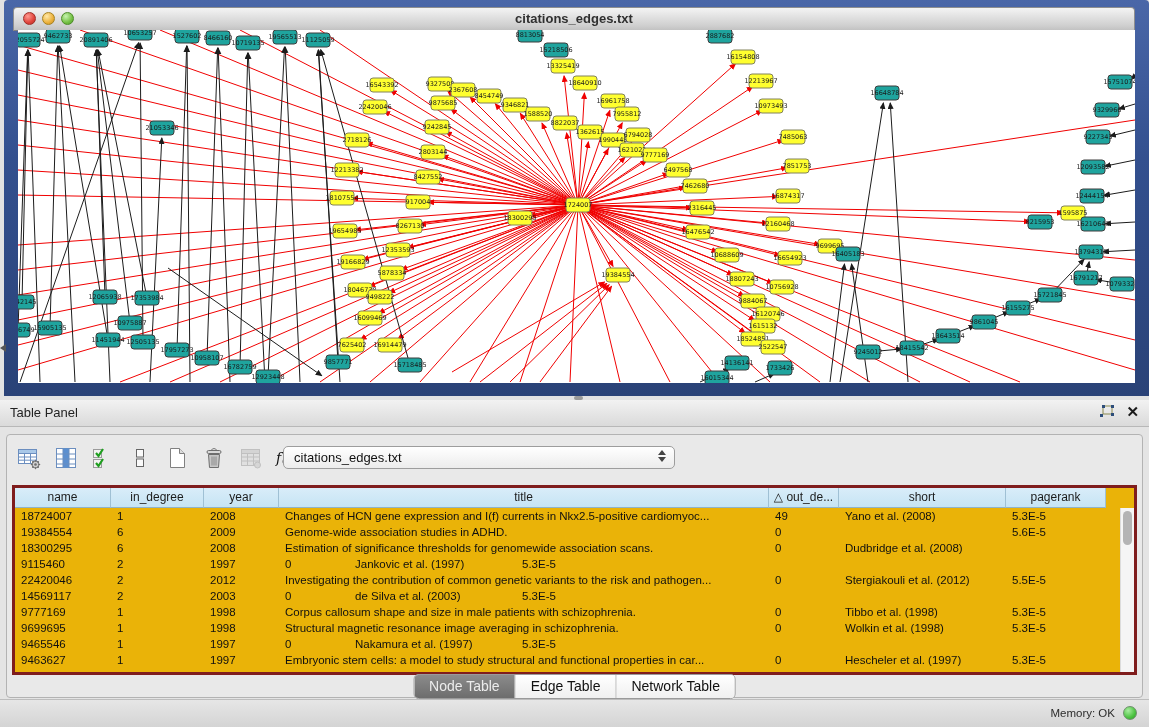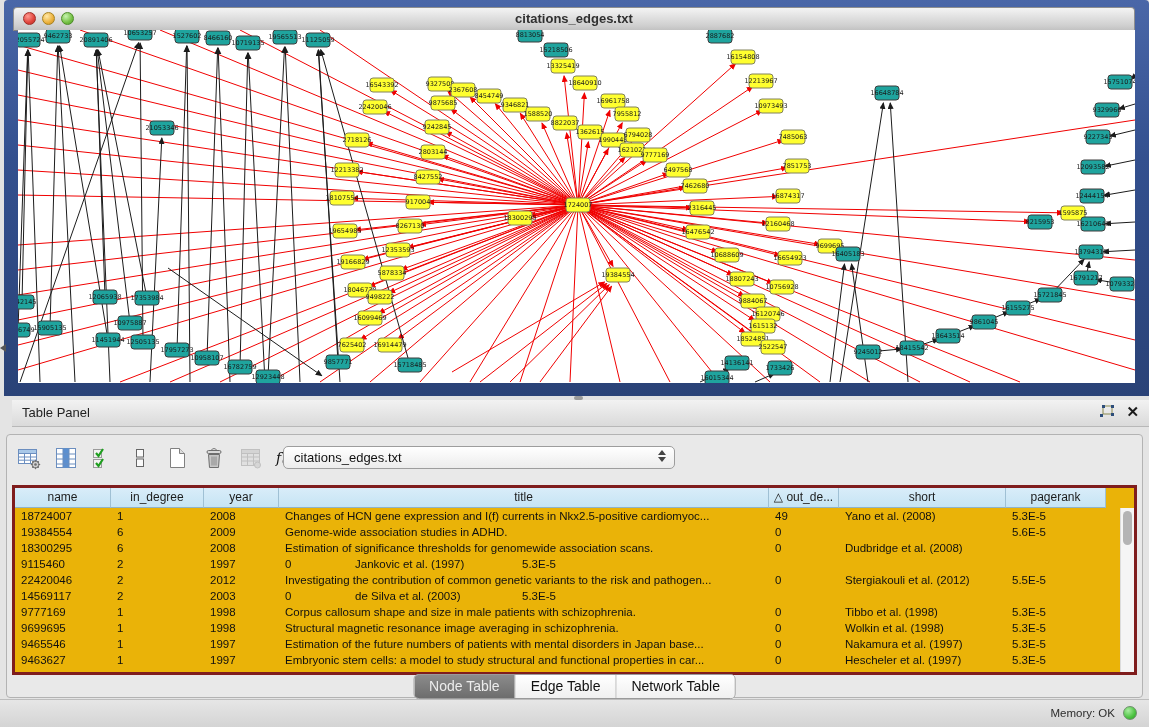--- a/index.html
+++ b/index.html
@@ -16,21 +16,21 @@
   .light{width:13px;height:13px;border-radius:50%;box-sizing:border-box;}
   .light.red{background:radial-gradient(circle at 35% 30%,#ff9a90,#e0443c 60%,#b23028);border:1px solid #9f2f28;}
   .light.yellow{background:radial-gradient(circle at 35% 30%,#ffe9a8,#ecb13c 60%,#c28a1f);border:1px solid #a8831f;}
   .light.green{background:radial-gradient(circle at 35% 30%,#c7f3b0,#74c043 60%,#4f9a2c);border:1px solid #4d8c28;}
   .net-canvas{position:absolute;left:14px;top:30px;right:14px;bottom:13px;background:#ffffff;overflow:hidden;}
   .net-canvas svg{display:block;width:100%;height:100%;}
   .panel-toggle{position:absolute;left:0px;top:344px;width:0;height:0;
     border-top:4px solid transparent;border-bottom:4px solid transparent;border-right:6px solid #555;}
   
   .table-panel{position:absolute;left:0;top:400px;right:0;bottom:0;background:#e4e4e4;}
-  .tp-header{position:absolute;left:12px;top:0;right:0;height:26px;
+  .tp-header{position:absolute;left:0;top:0;right:0;height:26px;
     background:linear-gradient(180deg,#f2f2f2,#dadada);border-bottom:1px solid #b8b8b8;}
   .tp-title{position:absolute;left:10px;top:5px;font-size:13px;color:#222;}
   .tp-header-icons{position:absolute;right:10px;top:4px;display:flex;gap:12px;align-items:center;}
   .float-icon svg{display:block;}
   .close-icon{font-size:15px;font-weight:bold;color:#1a1a1a;line-height:16px;cursor:default;}
   .tp-content{position:absolute;left:6px;right:6px;top:34px;bottom:29px;
     background:#e9e9e9;border:1px solid #b3b3b3;border-radius:4px;}
   .toolbar{position:absolute;left:8px;top:8px;height:30px;display:flex;align-items:center;gap:9px;}
   .tbtn{width:28px;height:28px;display:flex;align-items:center;justify-content:center;}
   .combo{position:absolute;left:276px;top:11px;width:392px;height:23px;box-sizing:border-box;
@@ -843,21 +843,20 @@
             <div class="tcell" style="width: 75px;">1998</div>
             <div class="tcell" style="width: 490px;">Structural magnetic resonance image averaging in schizophrenia.</div>
             <div class="tcell" style="width: 70px;">0</div>
             <div class="tcell" style="width: 167px;">Wolkin et al. (1998)</div>
             <div class="tcell" style="width: 100px;">5.3E-5</div>
           </div>
           <div class="trow">
             <div class="tcell" style="width: 96px;">9465546</div>
             <div class="tcell" style="width: 93px;">1</div>
             <div class="tcell" style="width: 75px;">1997</div>
-            <div class="tcell" style="width: 490px;">Estimation of the future numbers of patients with mental disorders in Japan base...</div>
             <div class="tcell" style="width: 70px;">0</div>
             <div class="tcell" style="width: 167px;">Nakamura et al. (1997)</div>
             <div class="tcell" style="width: 100px;">5.3E-5</div>
           </div>
           <div class="trow">
             <div class="tcell" style="width: 96px;">9463627</div>
             <div class="tcell" style="width: 93px;">1</div>
             <div class="tcell" style="width: 75px;">1997</div>
             <div class="tcell" style="width: 490px;">Embryonic stem cells: a model to study structural and functional properties in car...</div>
             <div class="tcell" style="width: 70px;">0</div>

